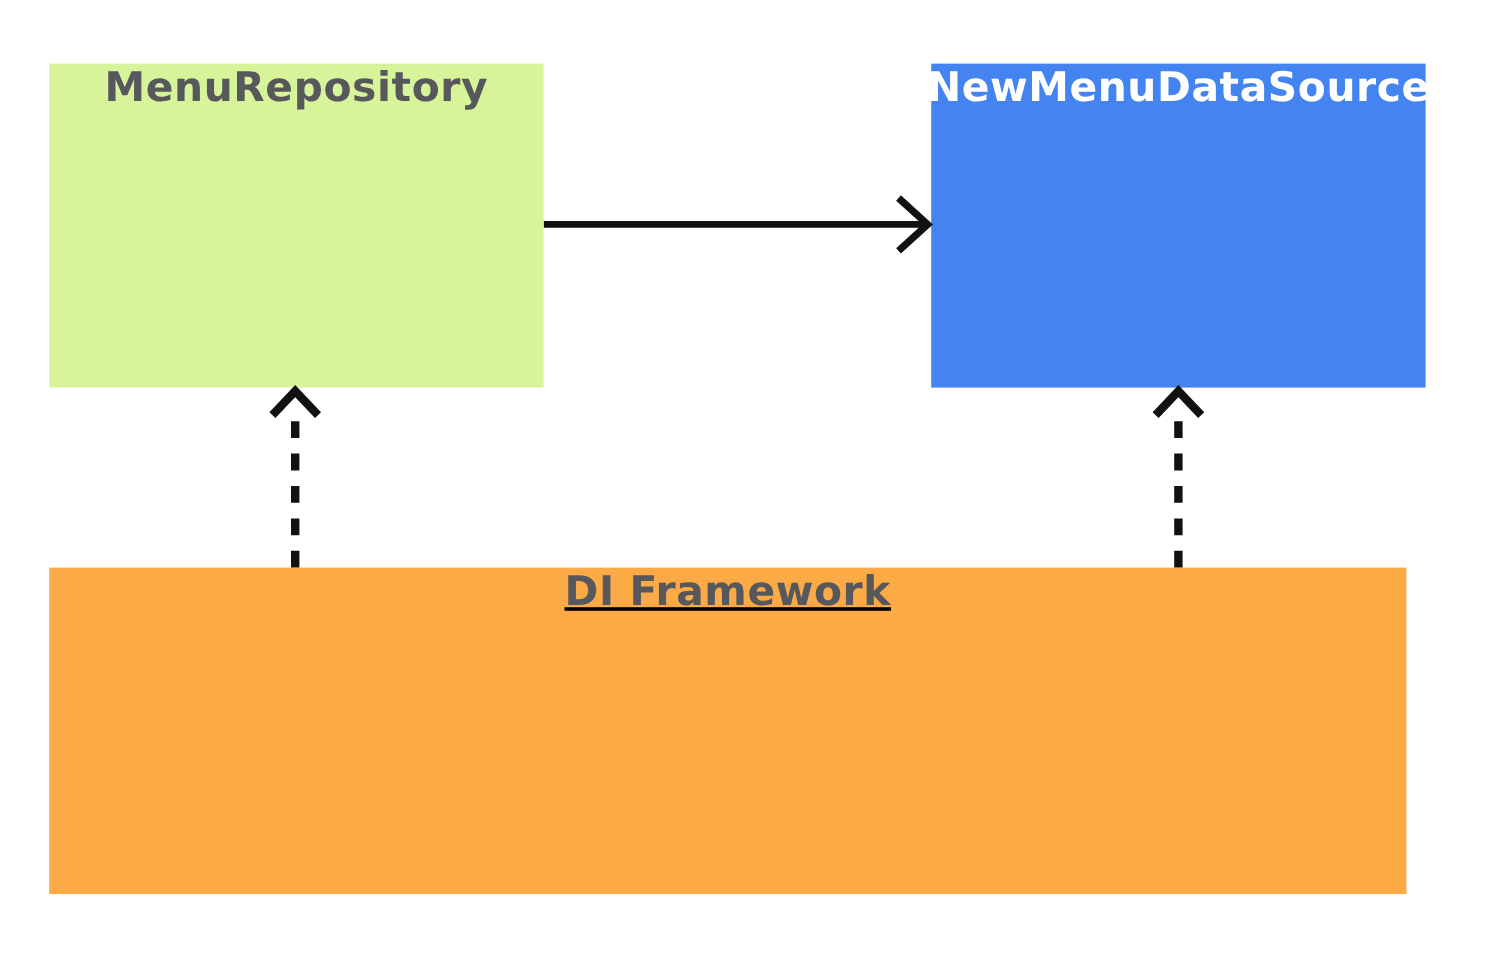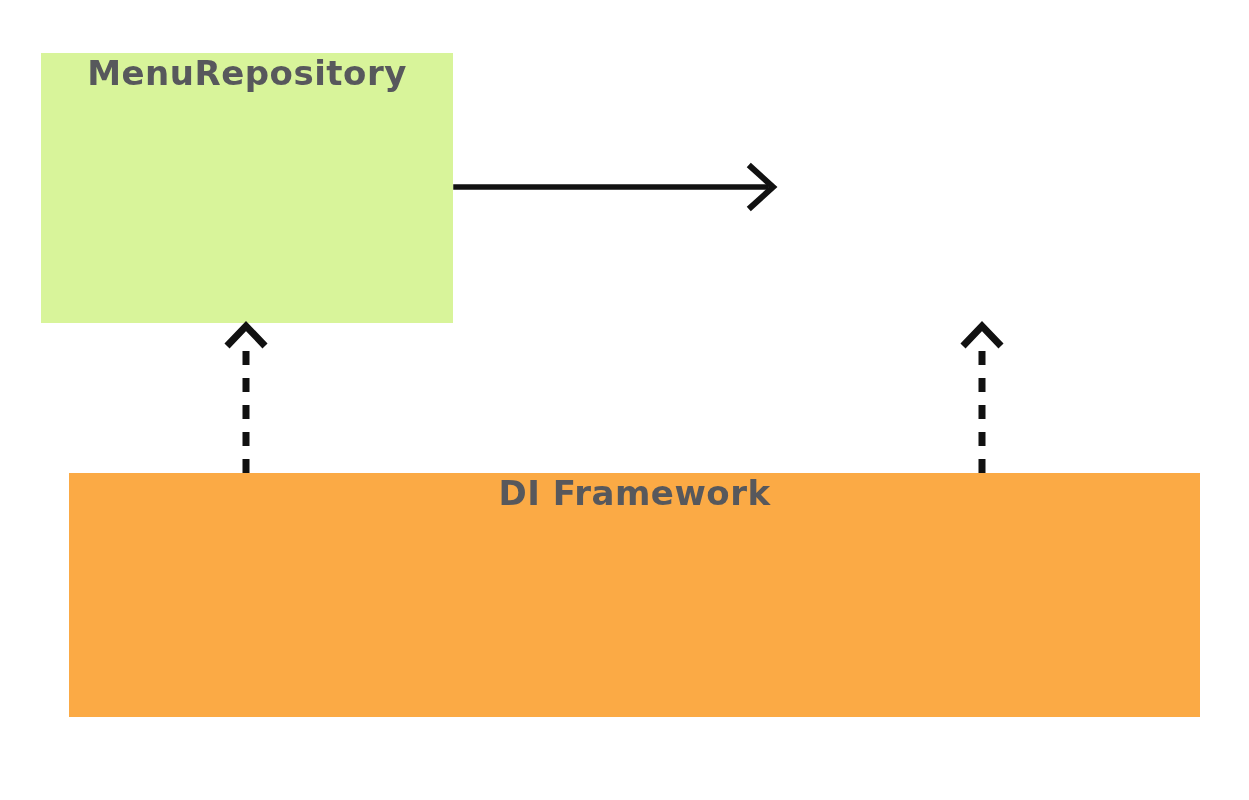--- a/index.html
+++ b/index.html
@@ -27,40 +27,43 @@
   }
   .node-menu-repository {
     left: 41px; top: 53px;
     width: 412px; height: 270px;
   }
   .node-new-menu-data-source {
     left: 776px; top: 53px;
     width: 412px; height: 270px;
   }
   .node-di-framework {
-    left: 69px; top: 473px;
-    width: 1131px; height: 244px;
+    left: 41px; top: 473px;
+    width: 1131px; height: 272px; text-decoration: underline;
   }
   .edges-overlay {
     position: absolute;
     left: 0; top: 0;
     width: 1249px;
     height: 800px;
     pointer-events: none;
   }
 </style>
 </head>
 <body>
 
 <div class="canvas">
 
   <div class="node node-menu-repository" style="background-color: rgb(216, 244, 154);">
     <span style="color: rgb(87, 88, 92);">MenuRepository</span>
   </div>
 
+  <div class="node node-new-menu-data-source" style="background-color: rgb(67, 132, 240);">
+    <span style="color: rgb(255, 255, 255);">NewMenuDataSource</span>
+  </div>
 
   <div class="node node-di-framework" style="background-color: rgb(251, 170, 69);">
     <span style="color: rgb(87, 88, 92);">DI Framework</span>
   </div>
 
   <svg class="edges-overlay" viewBox="0 0 1249 800" xmlns="http://www.w3.org/2000/svg">
 
     <g fill="none" stroke-linecap="square">
       <line x1="456" y1="187" x2="766" y2="187" stroke-width="5.5" stroke="#111111"></line>
       <polyline points="751,167 773,187 751,207" stroke-width="6" stroke="#111111"></polyline>

